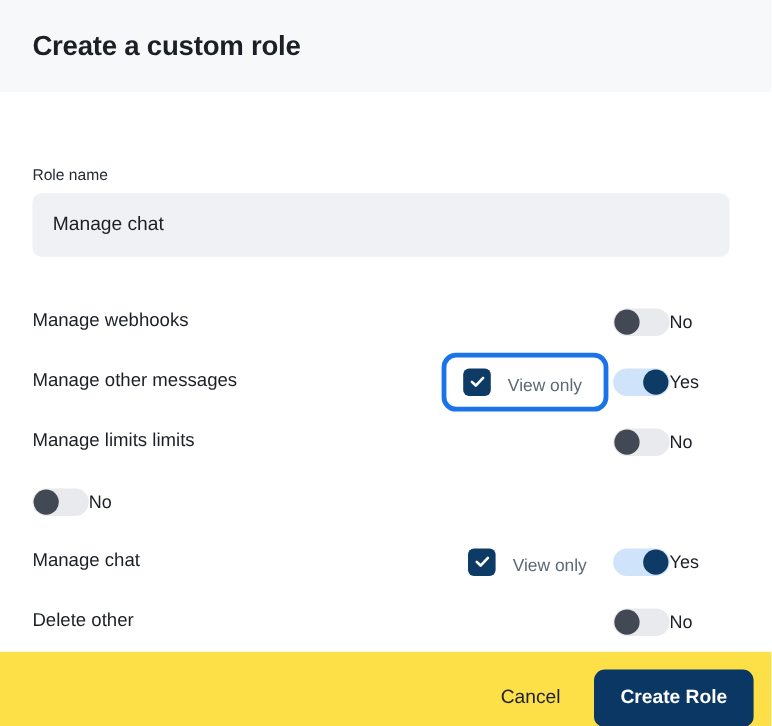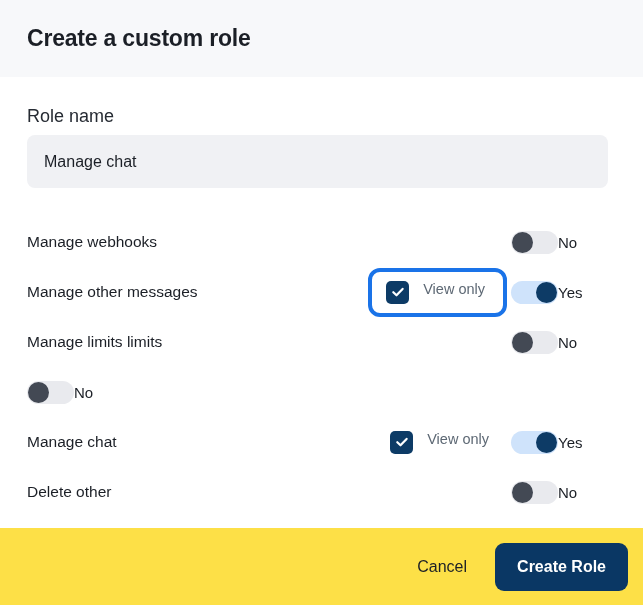--- a/index.html
+++ b/index.html
@@ -41,25 +41,26 @@
 
   
   .dialog-body {
     flex: 1 1 auto;
     background: #ffffff;
     padding: 29px 27px 0 27px;
     position: relative;
   }
 
   .field-label {
-    font-size: 18px;
+    font-size: 13px;
     font-weight: 400;
     color: #262b33;
     margin-bottom: 8px;
     display: block;
+    margin-top: 32px;
   }
   .role-name-input {
     width: 581px;
     height: 53px;
     background: #f0f1f4;
     border: none;
     border-radius: 8px;
     padding: 0 17px;
     font-family: "Liberation Sans", sans-serif;
     font-size: 16px;
@@ -81,21 +82,21 @@
   .perm-label {
     font-size: 15.5px;
     color: #1b1f26;
     flex: 1 1 auto;
     white-space: nowrap;
   }
 
   
   .viewonly {
     display: flex;
-    align-items: flex-start;
+    align-items: flex-end;
     gap: 14px;
     margin-right: 22px;
     padding: 0;
     position: relative;
   }
   .viewonly.focused {
     background: #ffffff;
     border: 4px solid #1a73e8;
     border-radius: 12px;
     padding: 9px 18px 9px 14px;

